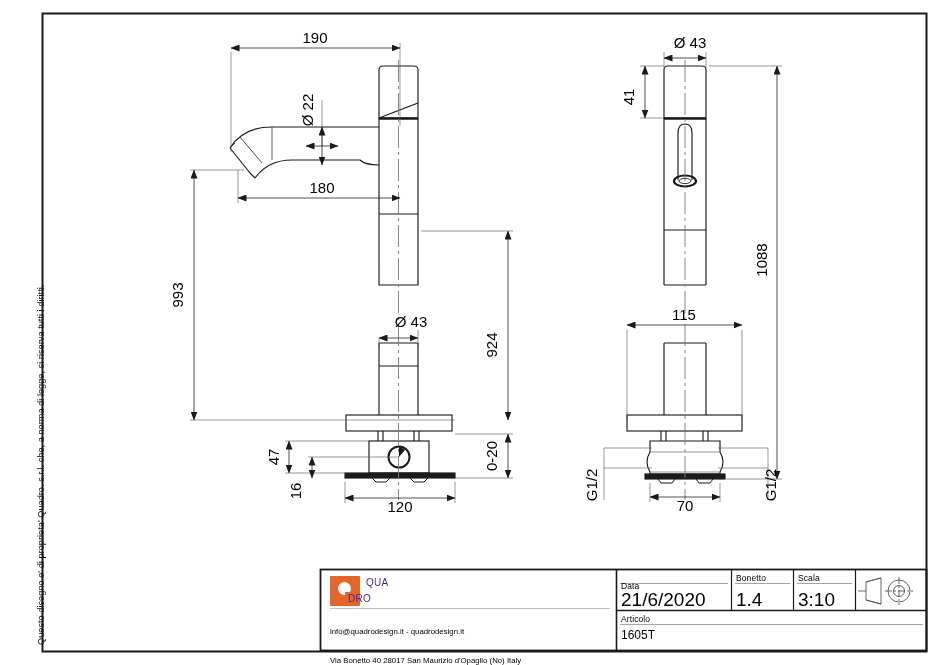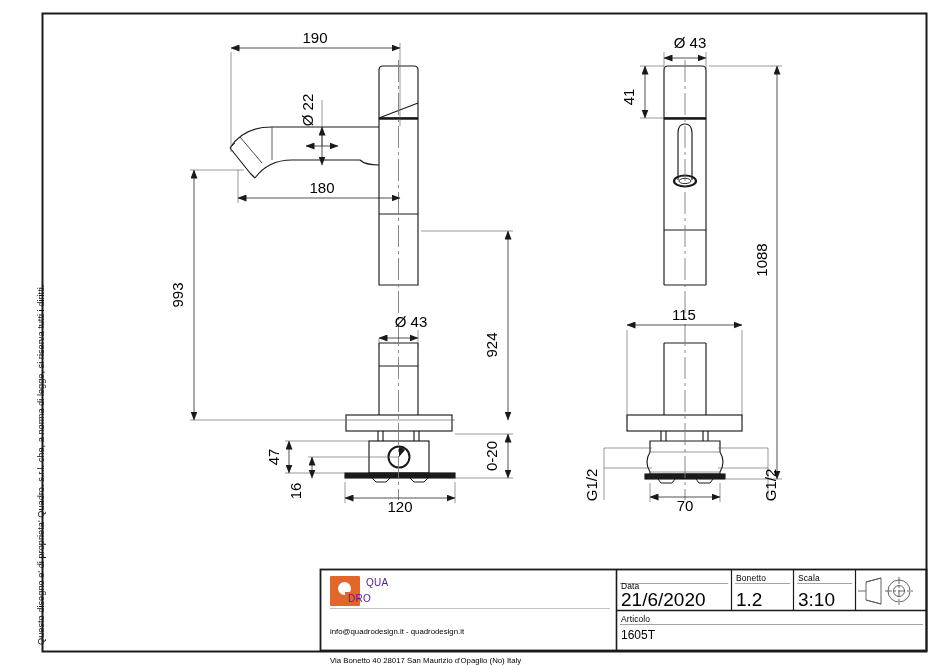--- a/index.html
+++ b/index.html
@@ -358,21 +358,21 @@
   <div class="logo-word" style="left:366px; top:575px;">QUA</div>
   <div class="logo-word" style="left:348px; top:591px;">DRO</div>
 
   <div class="tb-text addr" style="left:330px; top:615px;margin-top:41px;">Via Bonetto 40  28017 San Maurizio d'Opaglio (No) Italy</div>
   <div class="tb-text addr" style="left:330px; top:627px;">info@quadrodesign.it  -  quadrodesign.it</div>
 
   <div class="tb-text tb-label" style="left:621px; top:573px;margin-top:8px;">Data</div>
   <div class="tb-text tb-value" style="left:621px; top:589px;">21/6/2020</div>
 
   <div class="tb-text tb-label" style="left:736px; top:573px;">Bonetto</div>
-  <div class="tb-text tb-value" style="left:736px; top:589px;">1.2</div>
+  <div class="tb-text tb-value" style="left:736px; top:589px;">1.4</div>
 
   <div class="tb-text tb-label" style="left:798px; top:573px;">Scala</div>
   <div class="tb-text tb-value" style="left:798px; top:589px;">3:10</div>
 
   <div class="tb-text tb-label" style="left:621px; top:614px;">Articolo</div>
   <div class="tb-text" style="left:621px; top:628px; font-size:12px;">1605T</div>
 
 </div>
 
 </body></html>

